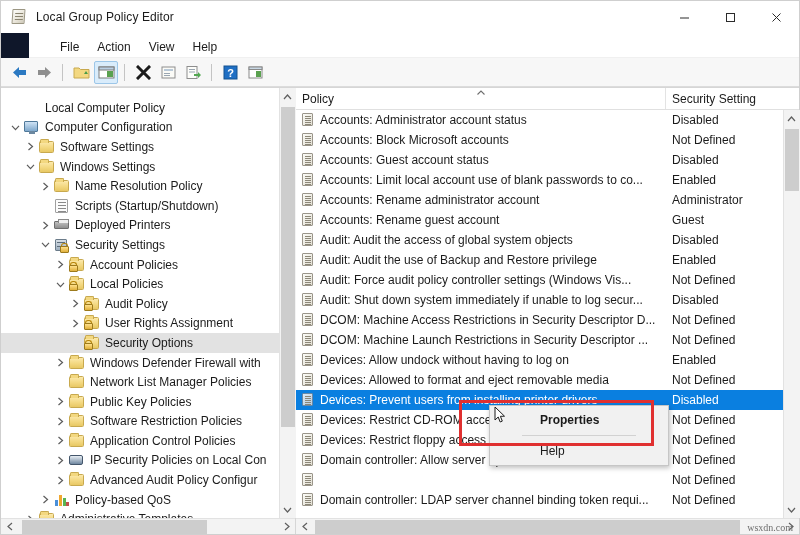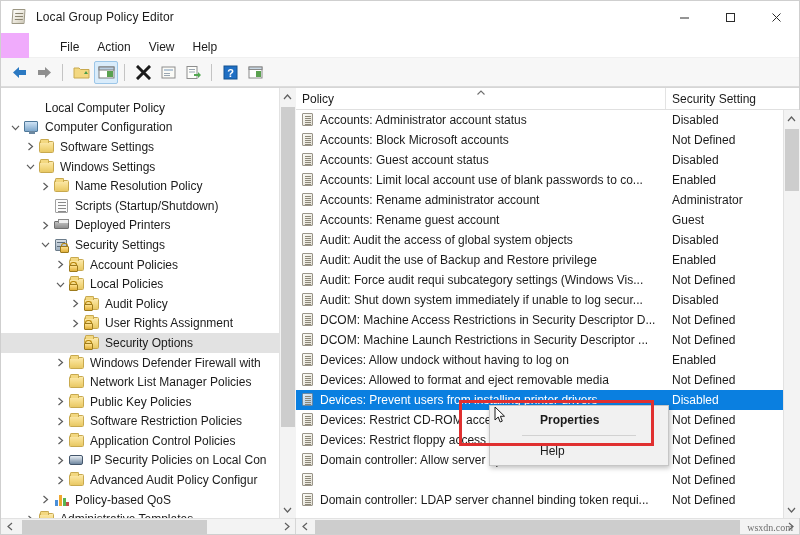--- a/index.html
+++ b/index.html
@@ -4,21 +4,21 @@
 <style>
   * { box-sizing: border-box; margin: 0; padding: 0; }
   html, body {
     width: 800px; height: 535px;
     overflow: hidden;
     font-family: "Liberation Sans", sans-serif;
     background: #ffffff;
   }
   .window {
     width: 800px; height: 535px;
-    background: #f0abfc;
+    background: #0f172a;
     display: flex; flex-direction: column;
     position: relative;
     border: 1px solid #cfcfcf;
   }
 
   
   .titlebar {
     height: 32px; min-height: 32px;
     display: flex; align-items: center;
     background: #ffffff;
@@ -803,21 +803,21 @@
                 </span>
                 <span>Audit: Audit the use of Backup and Restore privilege</span>
               </span>
               <span class="cell-setting">Enabled</span>
             </div>
             <div class="row">
               <span class="cell-policy">
                 <span class="ico-policy">
                   <span class="pg"></span>
                 </span>
-                <span>Audit: Force audit requi subcategory settings (Windows Vis...</span>
+                <span>Audit: Force audit policy controller settings (Windows Vis...</span>
               </span>
               <span class="cell-setting">Not Defined</span>
             </div>
             <div class="row">
               <span class="cell-policy">
                 <span class="ico-policy">
                   <span class="pg"></span>
                 </span>
                 <span>Audit: Shut down system immediately if unable to log secur...</span>
               </span>

